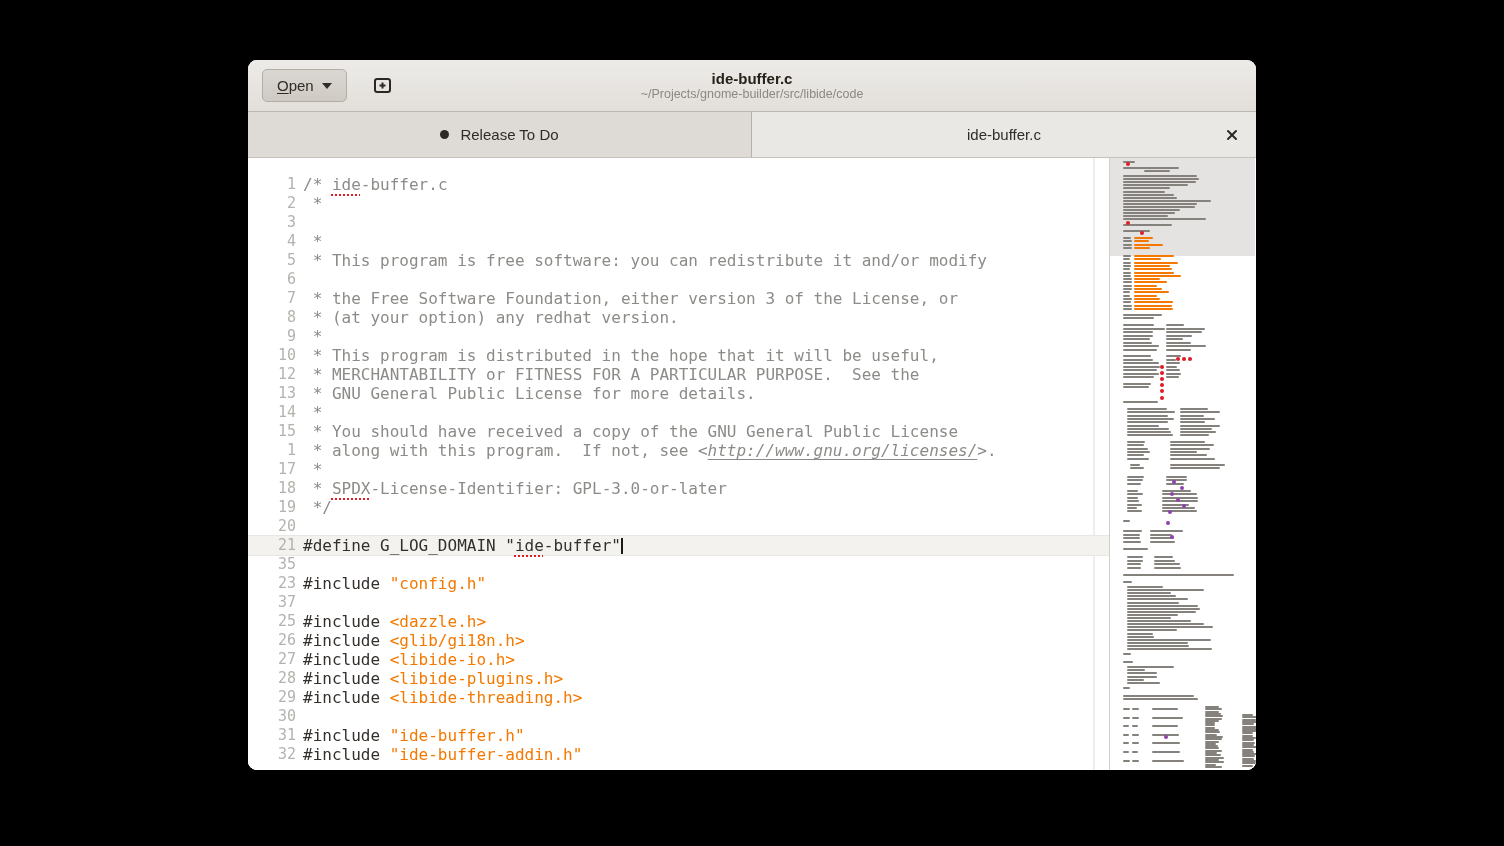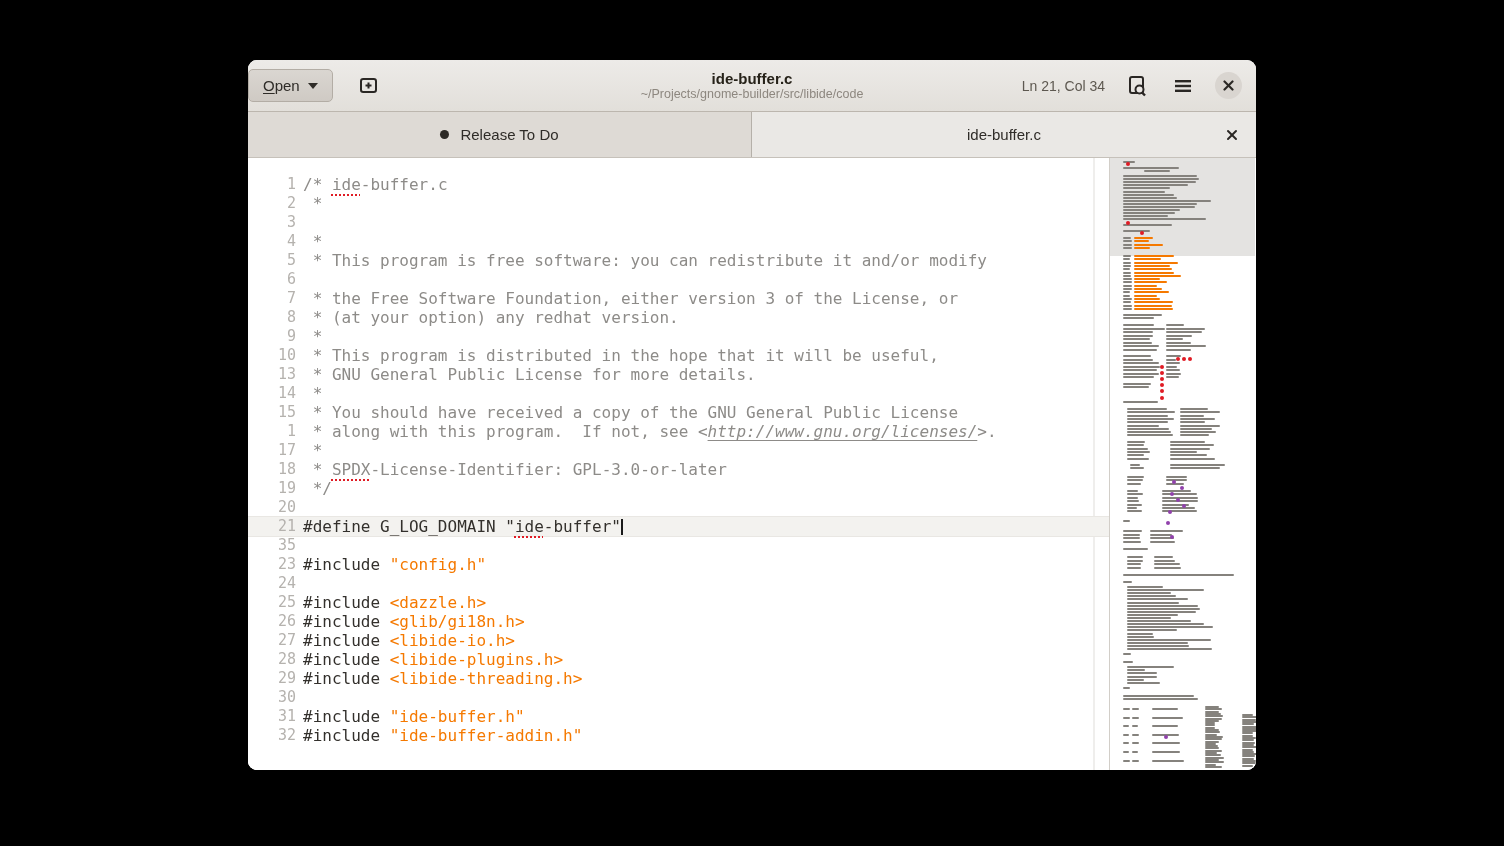--- a/index.html
+++ b/index.html
@@ -3,21 +3,21 @@
 <meta charset="utf-8">
 <style>
   html,body{margin:0;padding:0;background:#000;width:1504px;height:846px;overflow:hidden;
     font-family:"Liberation Sans",sans-serif;-webkit-font-smoothing:antialiased;}
   .stage{position:relative;width:1504px;height:846px;background:#000;}
   .window{position:absolute;left:248px;top:60px;width:1008px;height:710px;border-radius:9px;
     overflow:hidden;background:#fff;box-shadow:0 10px 40px rgba(0,0,0,.6);}
   
   .headerbar{position:relative;height:52px;background:linear-gradient(#edebe8,#e2dfda);
     border-bottom:1px solid #bcb6ae;display:flex;align-items:center;box-sizing:border-box;}
-  .hb-left{display:flex;align-items:center;gap:22px;flex:0 0 auto;}
+  .hb-left{display:flex;align-items:center;gap:22px;padding-left:14px;flex:0 0 auto;}
   .open-btn{display:flex;align-items:center;gap:8px;background:linear-gradient(#dad6d1,#cfcac4);
     border:1px solid #b3ada5;border-radius:5px;padding:7px 14px;cursor:pointer;}
   .open-btn .lbl{font-size:15px;color:#2f2c28;}
   .open-btn .lbl u{text-decoration:underline;text-underline-offset:2px;}
   .chev{width:0;height:0;border-left:5px solid transparent;border-right:5px solid transparent;
     border-top:6px solid #2f2c28;}
   .icon-btn{display:flex;align-items:center;justify-content:center;width:28px;height:28px;cursor:pointer;}
   .title-box{position:absolute;left:0;right:0;top:0;height:52px;display:flex;flex-direction:column;
     align-items:center;justify-content:center;pointer-events:none;}
   .title{font-size:15px;font-weight:bold;color:#262219;line-height:17px;}
@@ -79,43 +79,20 @@
             <line x1="7.5" y1="10.5" x2="13.5" y2="10.5" stroke="#2a2724" stroke-width="2"></line>
           </svg>
         </div>
       </div>
 
       <div class="title-box">
         <div class="title">ide-buffer.c</div>
         <div class="subtitle">~/Projects/gnome-builder/src/libide/code</div>
       </div>
 
-      <div class="hb-right">
-        <span class="lncol">Ln 21, Col 34</span>
-        <div class="icon-btn">
-          <svg width="22" height="24" viewBox="0 0 22 24">
-            <rect x="4" y="3" width="13" height="16" rx="2" fill="none" stroke="#2a2724" stroke-width="2"></rect>
-            <circle cx="13.5" cy="15.5" r="4" fill="#ece9e6" stroke="#2a2724" stroke-width="2"></circle>
-            <line x1="16" y1="18.5" x2="19" y2="21.5" stroke="#2a2724" stroke-width="2.4"></line>
-          </svg>
-        </div>
-        <div class="icon-btn">
-          <svg width="18" height="14" viewBox="0 0 18 14">
-            <rect x="1" y="1" width="16" height="2.4" fill="#2a2724"></rect>
-            <rect x="1" y="5.8" width="16" height="2.4" fill="#2a2724"></rect>
-            <rect x="1" y="10.6" width="16" height="2.4" fill="#2a2724"></rect>
-          </svg>
-        </div>
-        <div class="close-btn">
-          <svg width="11" height="11" viewBox="0 0 11 11">
-            <line x1="1.5" y1="1.5" x2="9.5" y2="9.5" stroke="#2a2724" stroke-width="2.2" stroke-linecap="round"></line>
-            <line x1="9.5" y1="1.5" x2="1.5" y2="9.5" stroke="#2a2724" stroke-width="2.2" stroke-linecap="round"></line>
-          </svg>
-        </div>
-      </div>
     </div>
 
     <div class="tabbar">
       <div class="tab inactive">
         <span class="dot"></span>
         <span>Release To Do</span>
       </div>
       <div class="tab active">
         <span>ide-buffer.c</span>
         <span class="tab-close">
@@ -163,20 +140,24 @@
             </div>
             <div class="row">
               <span class="gutter">9</span>
               <span class="code"><span class="tk-c"> *</span></span>
             </div>
             <div class="row">
               <span class="gutter">10</span>
               <span class="code"><span class="tk-c"> * This program is distributed in the hope that it will be useful,</span></span>
             </div>
             <div class="row">
+              <span class="gutter">12</span>
+              <span class="code"><span class="tk-c"> * MERCHANTABILITY or FITNESS FOR A PARTICULAR PURPOSE.  See the</span></span>
+            </div>
+            <div class="row">
               <span class="gutter">13</span>
               <span class="code"><span class="tk-c"> * GNU General Public License for more details.</span></span>
             </div>
             <div class="row">
               <span class="gutter">14</span>
               <span class="code"><span class="tk-c"> *</span></span>
             </div>
             <div class="row">
               <span class="gutter">15</span>
               <span class="code"><span class="tk-c"> * You should have received a copy of the GNU General Public License</span></span>
@@ -207,21 +188,21 @@
             </div>
             <div class="row">
               <span class="gutter">35</span>
               <span class="code"></span>
             </div>
             <div class="row">
               <span class="gutter">23</span>
               <span class="code"><span class="tk-k">#include </span><span class="tk-s">"config.h"</span></span>
             </div>
             <div class="row">
-              <span class="gutter">24</span>
+              <span class="gutter">37</span>
               <span class="code"></span>
             </div>
             <div class="row">
               <span class="gutter">25</span>
               <span class="code"><span class="tk-k">#include </span><span class="tk-s">&lt;dazzle.h&gt;</span></span>
             </div>
             <div class="row">
               <span class="gutter">26</span>
               <span class="code"><span class="tk-k">#include </span><span class="tk-s">&lt;glib/gi18n.h&gt;</span></span>
             </div>

